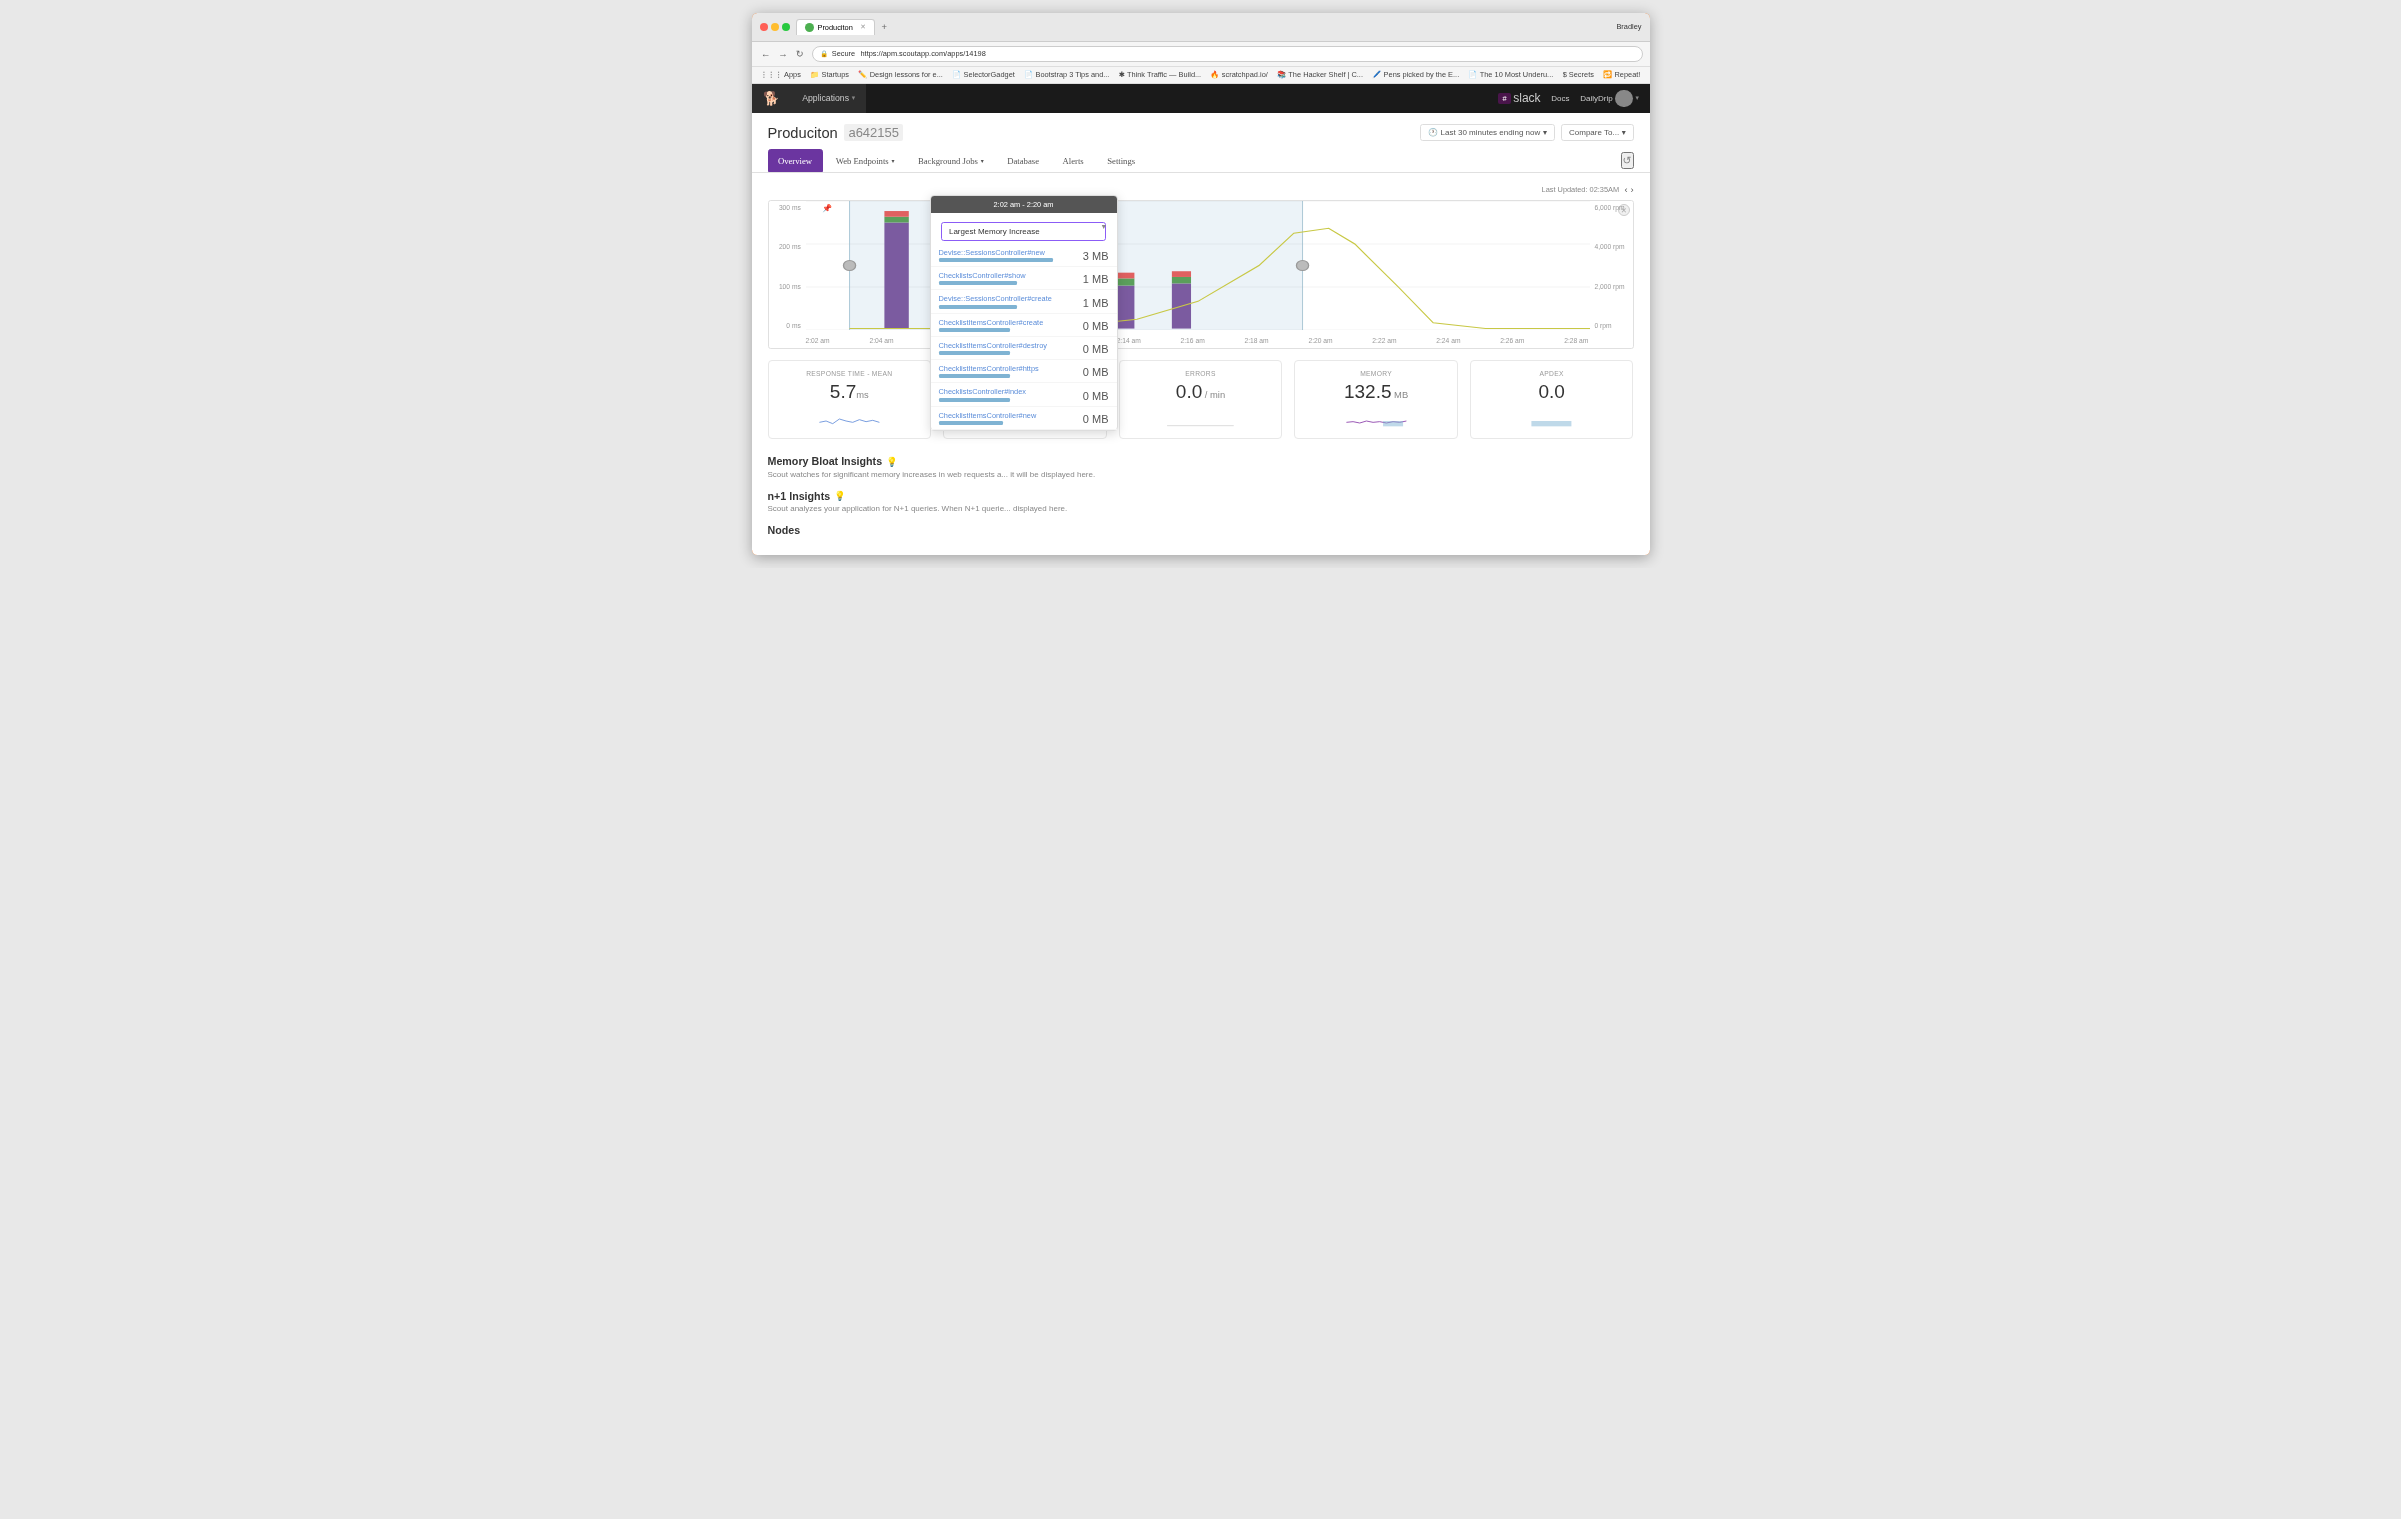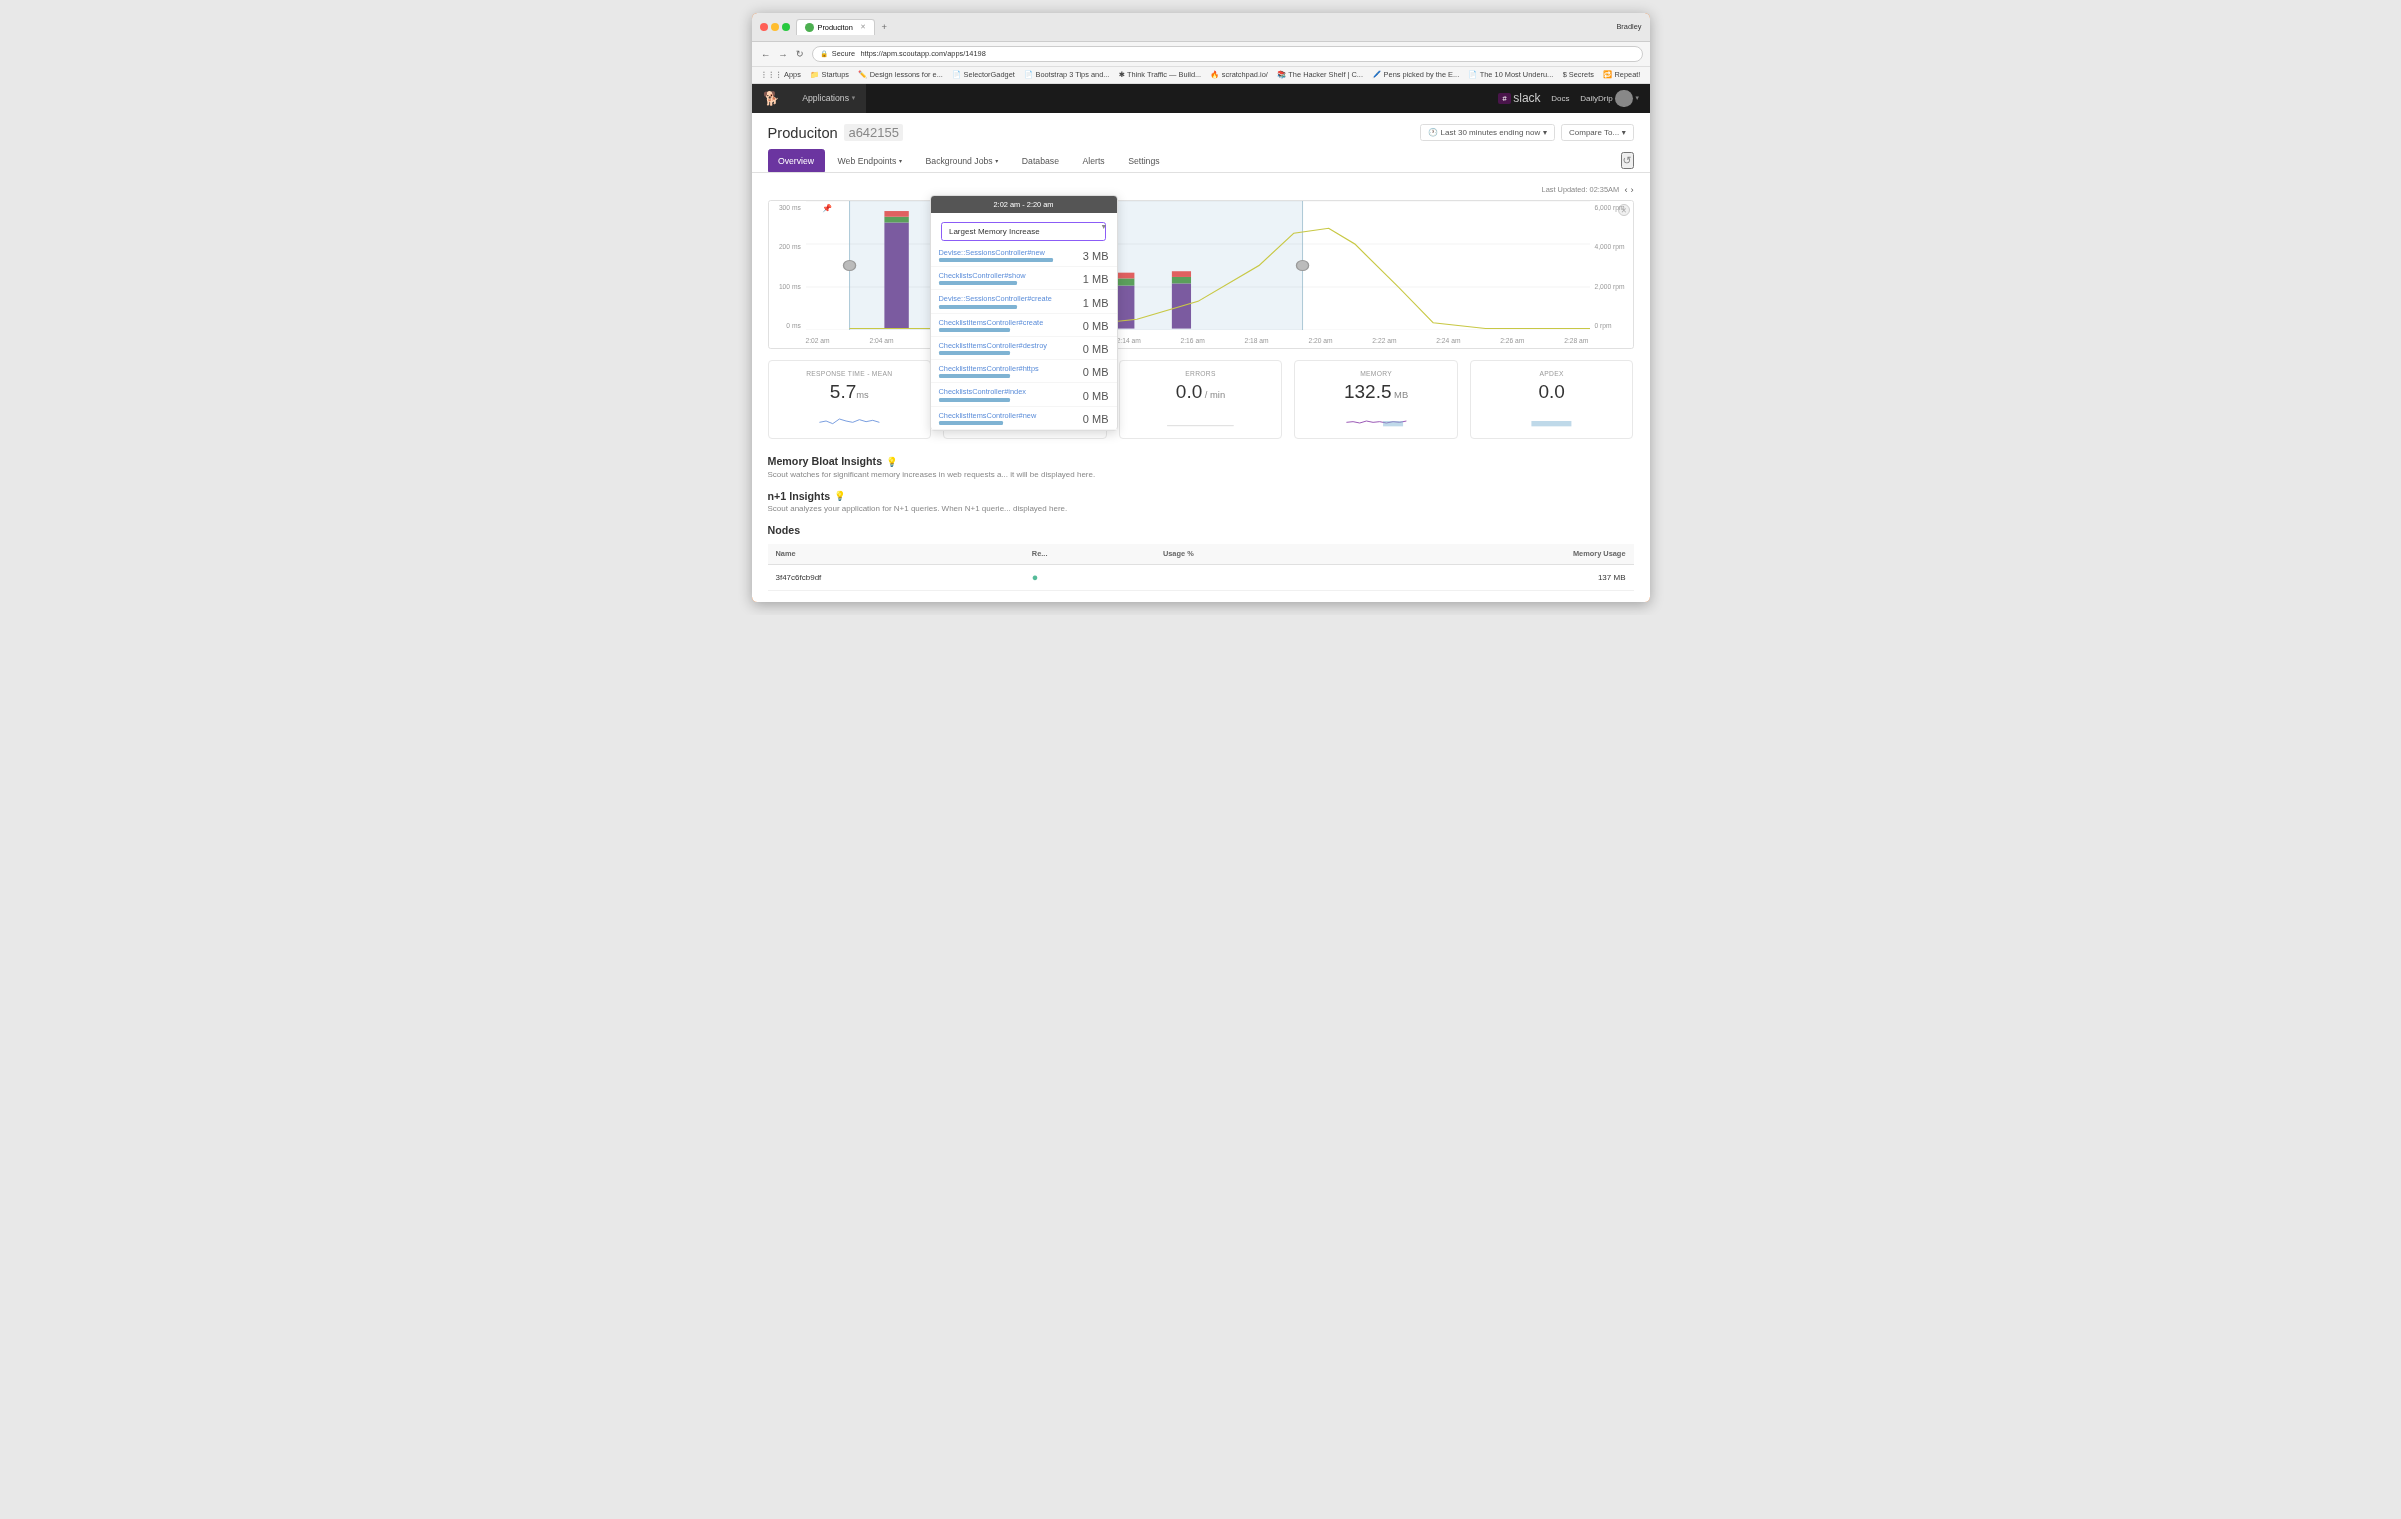--- a/index.html
+++ b/index.html
@@ -43,21 +43,21 @@
     .page-header { padding: 10.7px 16px 0; display: flex; align-items: center; justify-content: space-between; }
     .app-title-row { display: flex; align-items: center; gap: 6.7px; }
     .app-title { font-size: 14.7px; font-weight: 400; color: #333; }
     .app-id { background: #f0f0f0; color: #888; font-size: 13px; padding: 1.3px 4px; border-radius: 2px; }
     .header-controls { display: flex; align-items: center; gap: 6.7px; }
     .time-selector { display: flex; align-items: center; gap: 2.7px; font-size: 8px; color: #555; border: 0.7px solid #ddd; border-radius: 2.7px; padding: 2.7px 6.7px; cursor: pointer; background: #fff; }
     .compare-btn { display: flex; align-items: center; gap: 2.7px; font-size: 8px; color: #555; border: 0.7px solid #ddd; border-radius: 2.7px; padding: 2.7px 6.7px; cursor: pointer; background: #fff; }
 
     
     .nav-tabs { padding: 8px 16px 0; display: flex; align-items: center; gap: 2.7px; border-bottom: 0.7px solid #e0e0e0; }
-    .nav-tab { padding: 5.4px 9.4px; font-size: 8.7px; cursor: pointer; border-radius: 2.7px 2.7px 0 0; border: 0.7px solid transparent; display: flex; align-items: center; gap: 2.7px; color: #555; background: none; }
+    .nav-tab { padding: 5.4px 9.4px; font-size: 8.7px; cursor: pointer; border-radius: 2.7px 2.7px 0 0; border: 0.7px solid transparent; display: flex; align-items: center; gap: 2.7px; color: #555; background: none; font-family: Liberation Serif, serif; }
     .nav-tab.active { background: #6b35a0; color: #fff; border-color: #6b35a0; }
     .tab-chevron { font-size: 6px; }
     .refresh-btn { margin-left: auto; color: #888; cursor: pointer; font-size: 10.7px; }
 
     
     .main-content { padding: 10.7px 16px; }
     .last-updated { text-align: right; font-size: 7.4px; color: #888; margin-bottom: 5.4px; display: flex; align-items: center; justify-content: flex-end; gap: 5.4px; }
     .nav-arrows { display: flex; gap: 2.7px; }
     .nav-arrow { color: #555; cursor: pointer; font-size: 9.4px; }
 
@@ -458,37 +458,17 @@
       <div class="section" style="margin-top:8px;">
         <div class="section-title">
           <span>n+1 Insights</span>
           <span class="bulb-icon">💡</span>
         </div>
         <div class="section-desc">Scout analyzes your application for N+1 queries. When N+1 querie... displayed here.</div>
       </div>
 
       <div class="nodes-section">
         <div class="nodes-title">Nodes</div>
-        <table class="nodes-table">
-          <thead>
-            <tr>
-              <th>Name</th>
-              <th>Re...</th>
-              <th>Usage %</th>
-              <th>Memory Usage</th>
-            </tr>
-          </thead>
-          <tbody>
-            <tr class="table-row">
-              <td>3f47c6fcb9df</td>
-              <td>
-                <span style="color:#5b9;font-size:10.7px;">●</span>
-              </td>
-              <td></td>
-              <td>137 MB</td>
-            </tr>
-          </tbody>
-        </table>
       </div>
     </div>
   </div>
 </div>
 
 
 </body></html>

